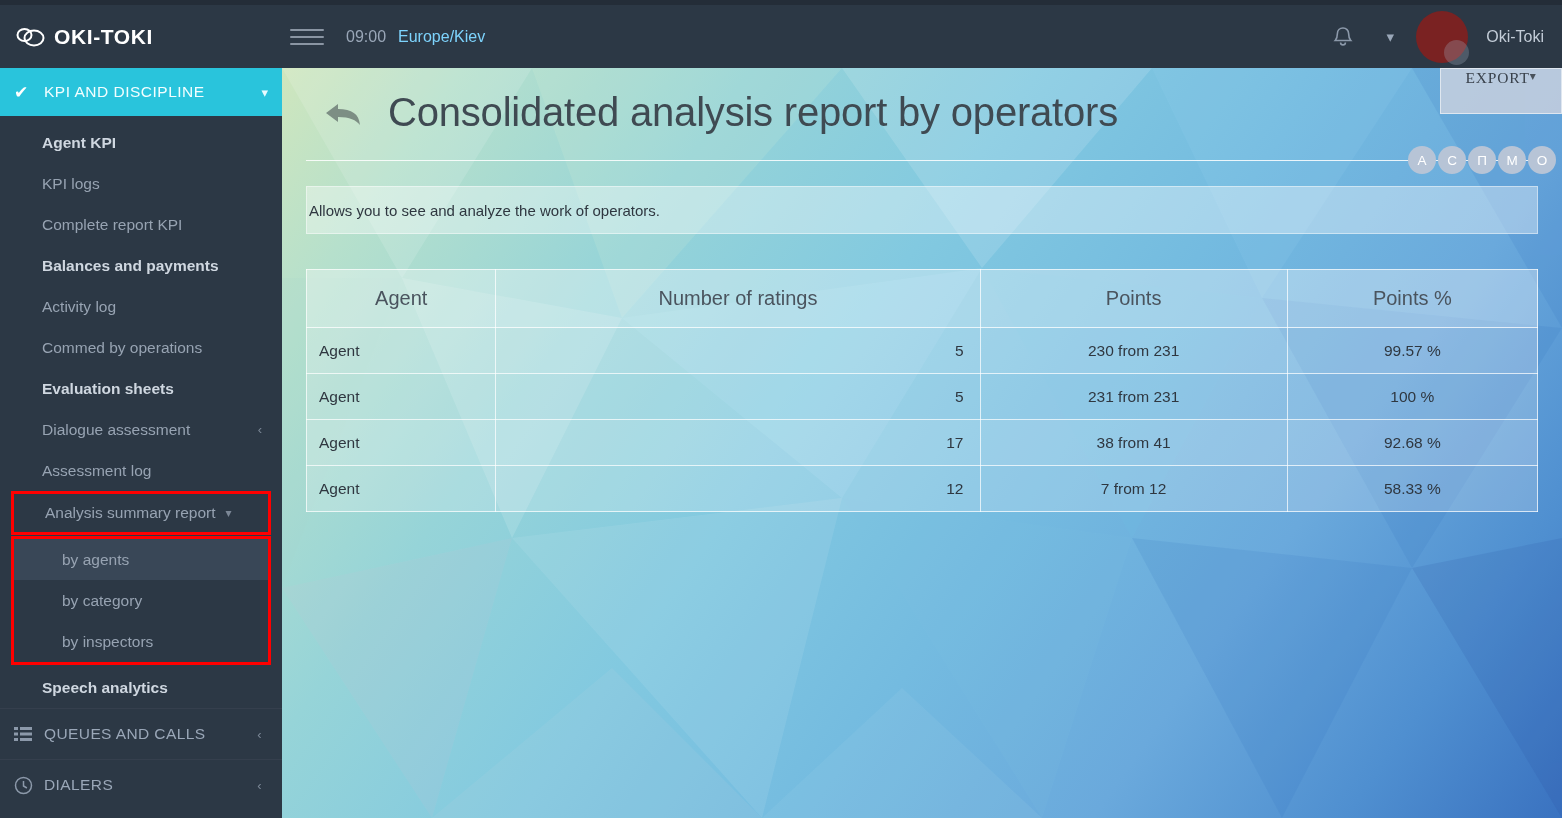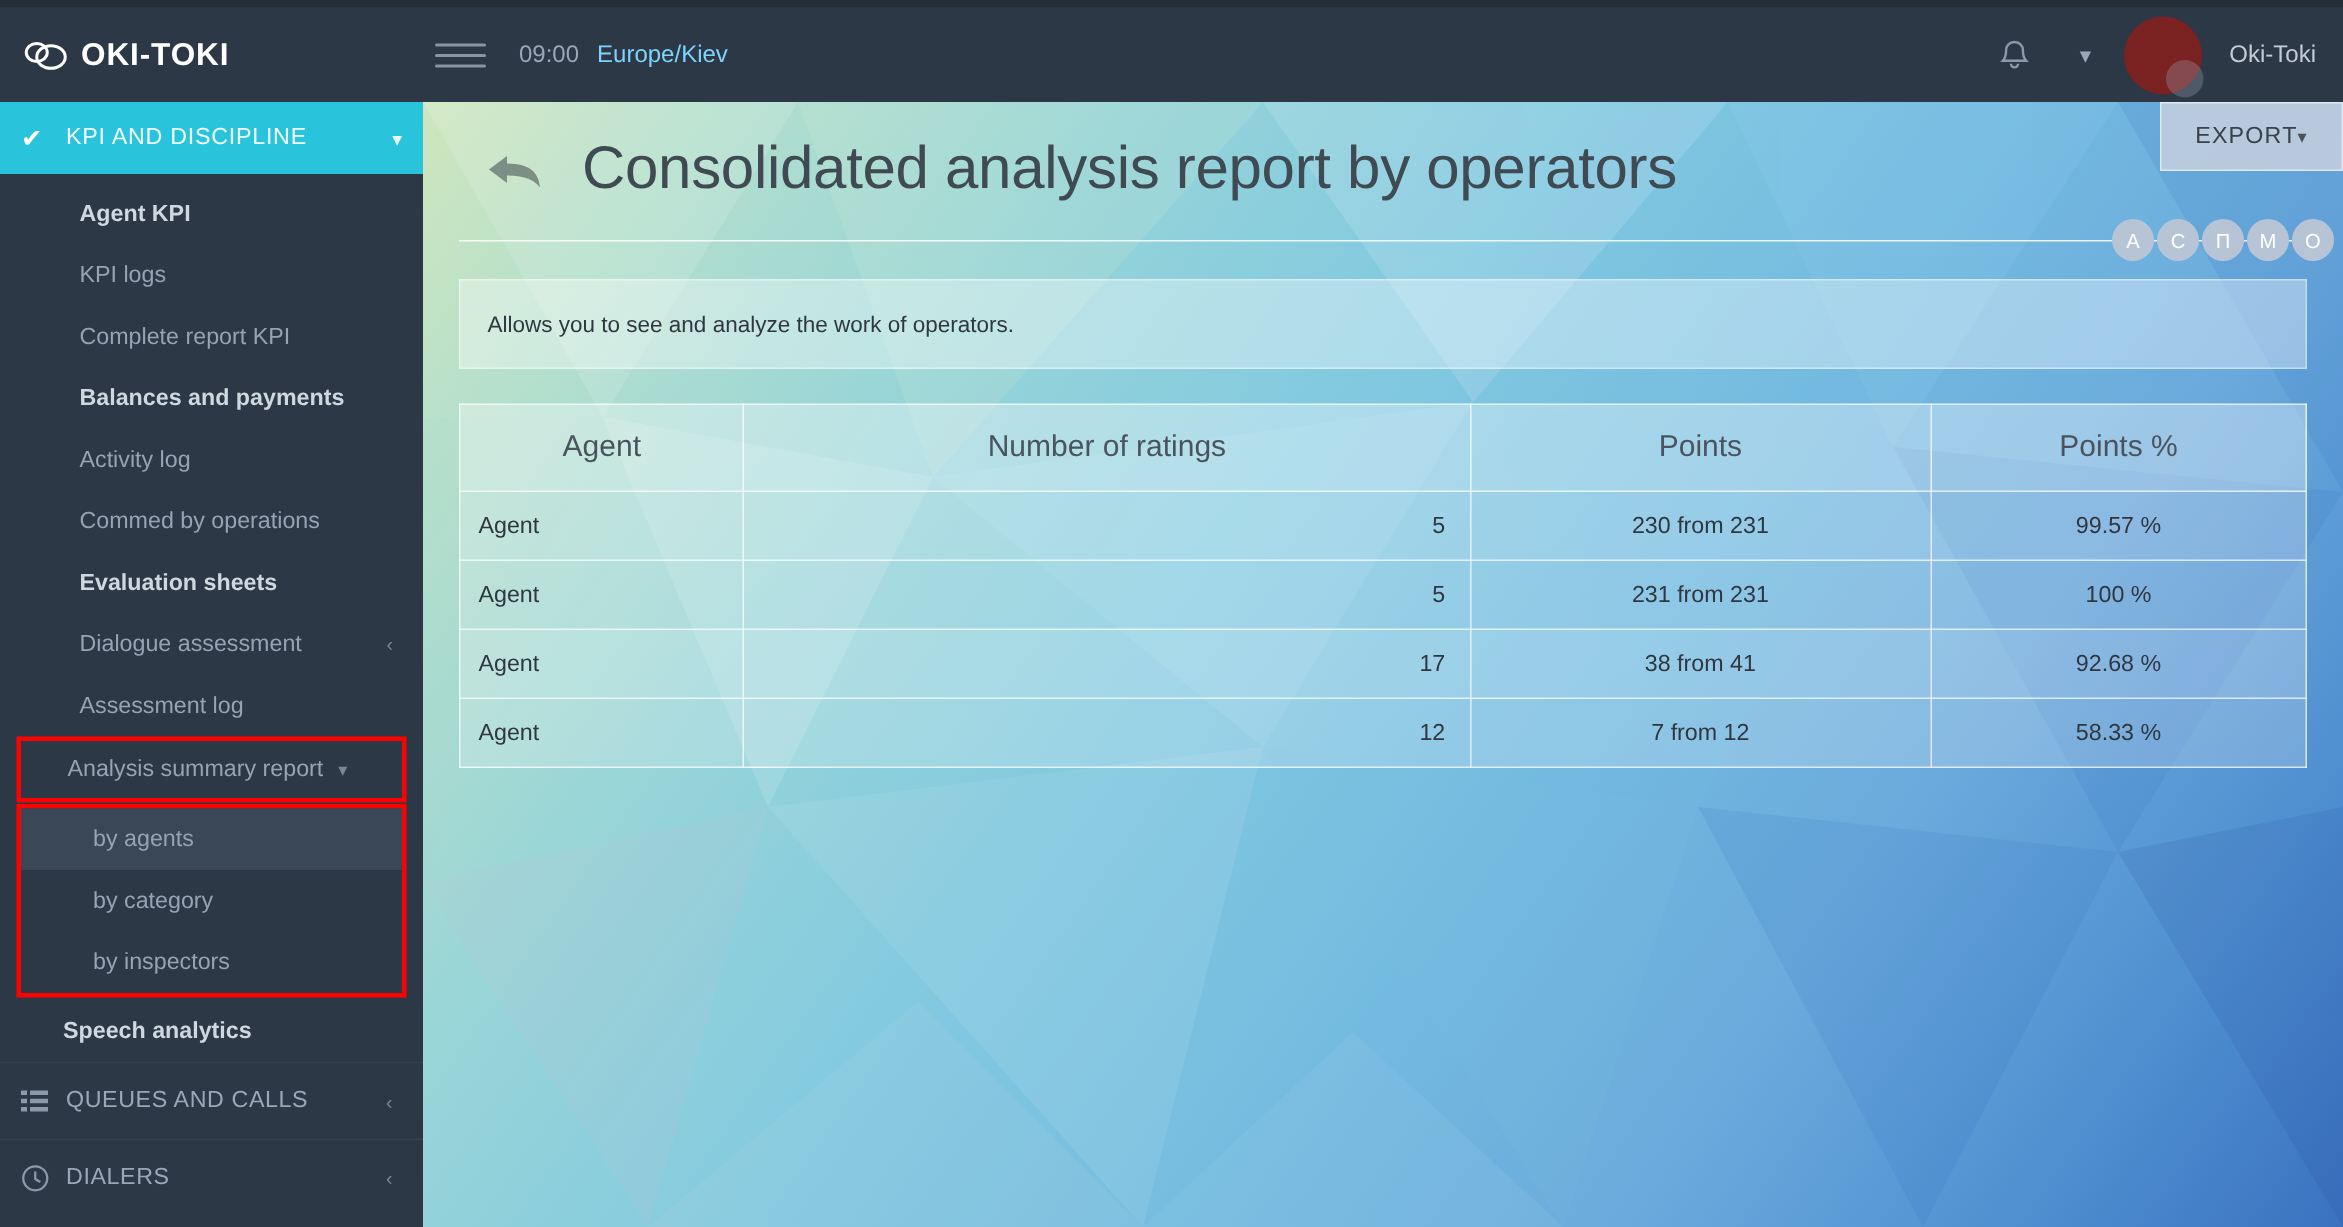--- a/index.html
+++ b/index.html
@@ -132,21 +132,21 @@
     flex: 1;
   }
   .side-active .caret { color: #e8fbff; font-size: 13px; }
 
   .menu-group { padding-top: 6px; }
 
   .menu-item {
     height: 41px;
     display: flex;
     align-items: center;
-    padding-left: 53px;
+    padding-left: 42px;
     padding-right: 20px;
     color: #97a3b2;
     font-size: 15.5px;
     cursor: pointer;
     position: relative;
   }
   .menu-item.bold { color: #cfd7e0; font-weight: bold; }
   .menu-item .arrow-right {
     margin-left: auto;
     color: #7b8796;
@@ -230,27 +230,28 @@
     background: rgba(255,255,255,0.85);
   }
 
   .export-btn {
     position: absolute;
     top: 68px; right: 0;
     width: 122px; height: 46px;
     background: rgba(205,210,223,0.80);
     border: 1px solid rgba(255,255,255,0.55);
     display: flex;
-    align-items: center;
+    align-items: flex-start;
     justify-content: center;
     gap: 0;
     color: #39414b;
     font-size: 15.5px;
     letter-spacing: 0.8px;
     cursor: pointer;
+    font-family: Liberation Serif, serif;
   }
   .export-btn .caret { font-size: 12px; color: #4a525c; }
 
   .letter-pills {
     position: absolute;
     right: 6px; top: 146px;
     display: flex;
     align-items: center;
   }
   .pill {
@@ -263,26 +264,26 @@
     align-items: center;
     justify-content: center;
     cursor: pointer;
   }
   .pill + .pill { margin-left: 2px; }
 
   .info-bar {
     position: absolute;
     left: 306px; top: 186px;
     width: 1250px;
-    height: 60px;
+    height: 48px;
     background: rgba(255,255,255,0.36);
     border: 1px solid rgba(255,255,255,0.45);
     display: flex;
     align-items: center;
-    padding-left: 18px;
+    padding-left: 2px;
     color: #2f3740;
     font-size: 15px;
   }
 
   
   .table-wrap {
     position: absolute;
     left: 306px; top: 269px;
     width: 1250px;
   }

